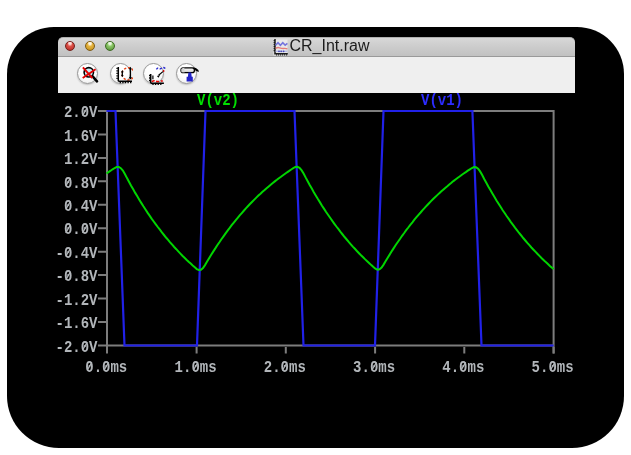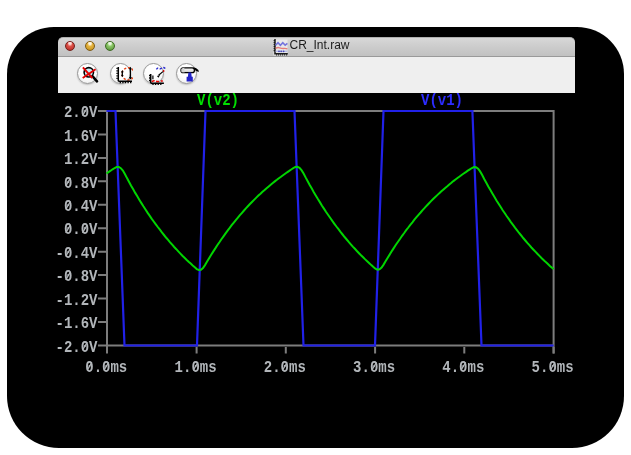--- a/index.html
+++ b/index.html
@@ -4,21 +4,21 @@
 html,body { width:631px; height:455px; background:#fff; font-family:"Liberation Sans",sans-serif; overflow:hidden; }
 #shadow { position:absolute; left:7px; top:27px; width:617px; height:421px; background:#000; border-radius:47px 47px 52px 52px; }
 #win { position:absolute; left:58px; top:37px; width:516.5px; height:357px; }
 #titlebar { position:absolute; left:0; top:0; width:100%; height:19.5px; border-radius:5px 5px 0 0; background:linear-gradient(#d8d8d8,#cecece 40%,#c2c2c2 95%); border-top:1px solid #b0b0b0; border-bottom:1px solid #999999; }
 #toolbar { position:absolute; left:0; top:19.5px; width:100%; height:36px; background:#efefef; }
 .tl { position:absolute; top:2.9px; width:10.6px; height:10.6px; border-radius:50%; }
 #tl-r { left:6.6px;  background:radial-gradient(circle at 50% 25%, #f8bab4 0 10%, #dd5048 35%, #c23730 75%, #8e241f 100%); border:0.6px solid #74201c; }
 #tl-y { left:26.6px; background:radial-gradient(circle at 50% 25%, #fdeec8 0 10%, #e5b33e 35%, #cf9c26 75%, #916619 100%); border:0.6px solid #7f5c16; }
 #tl-g { left:46.6px; background:radial-gradient(circle at 50% 25%, #d8f2c8 0 10%, #8cc768 35%, #67a347 75%, #477a2b 100%); border:0.6px solid #3e6b24; }
 .tl::after { content:""; position:absolute; left:26%; top:7%; width:48%; height:30%; border-radius:50%; background:linear-gradient(rgba(255,255,255,0.9),rgba(255,255,255,0.08)); }
-#titletext { position:absolute; left:231.5px; top:-0.5px; height:15px; line-height:15px; font-size:12px; color:#1c1c1c;text-align:right; }
+#titletext { position:absolute; left:231.5px; top:-0.5px; height:15px; line-height:15px; font-size:16px; color:#1c1c1c;text-align:right; }
 #ticon { position:absolute; left:212.5px; top:0.5px; }
 .btn { position:absolute; top:6px; width:21px; height:21px; border-radius:50%; background:radial-gradient(circle at 50% 35%, #ffffff 0 45%, #f4f4f4 72%, #dcdcdc 100%); border:1px solid #979797; box-shadow:0 1px 1.5px rgba(0,0,0,0.2); }
 .btn svg { position:absolute; left:-1px; top:-1.8px; }
 #b1 { left:18.8px; } #b2 { left:51.9px; } #b3 { left:85.2px; } #b4 { left:118.4px; }
 #plot { position:absolute; left:0; top:0; }
 </style></head>
 <body>
 <div id="shadow"></div>
 <div id="win">
   <div id="titlebar">

